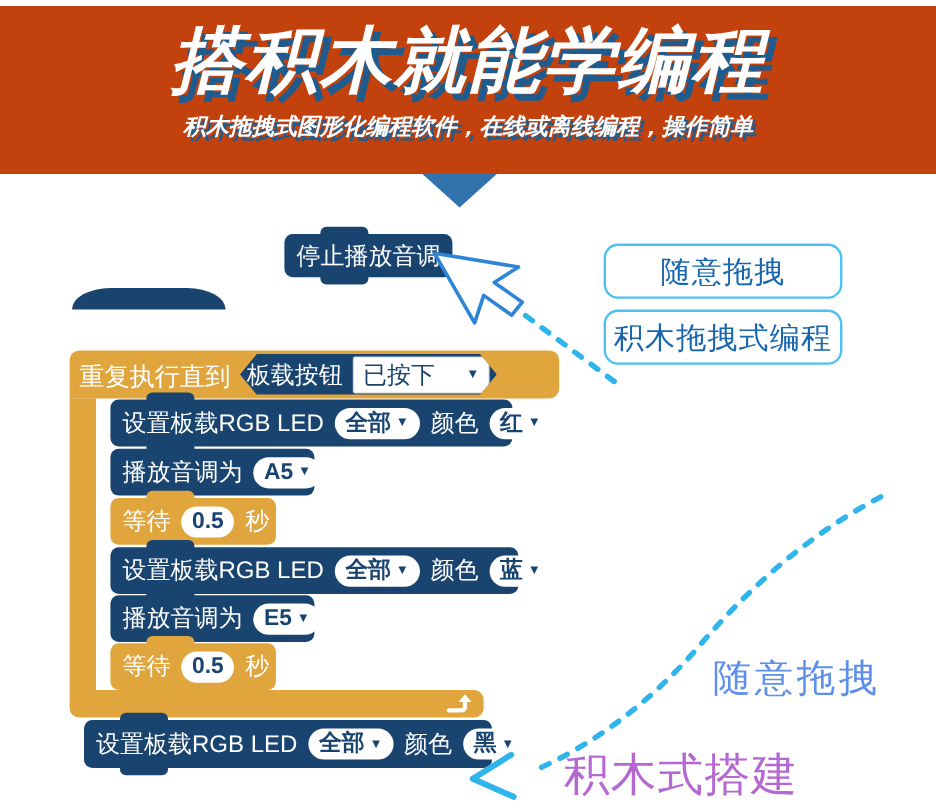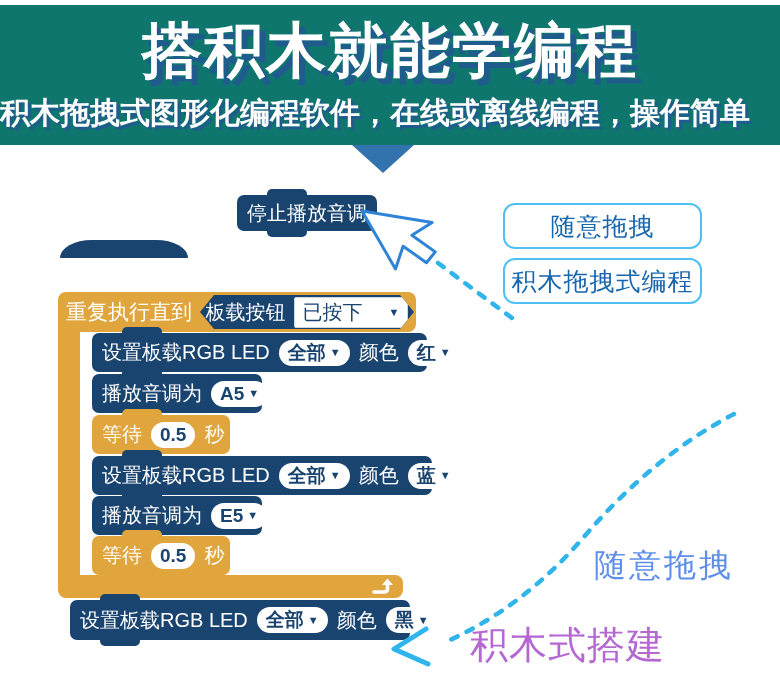--- a/index.html
+++ b/index.html
@@ -1,25 +1,25 @@
 <!DOCTYPE html>
 <html><head>
 <meta charset="utf-8">
 <style>
   html,body{margin:0;padding:0;background:#fff;}
   body{width:780px;height:673px;overflow:hidden;font-family:"Liberation Sans","DejaVu Sans",sans-serif;}
   #canvas{position:relative;width:780px;height:673px;background:#fff;overflow:hidden;}
 
   
-  .banner{position:absolute;left:0;top:5px;width:780px;height:140px;background:#0f766e;}
+  .banner{position:absolute;left:0;top:5px;width:780px;height:140px;background:#c2410c;font-style:italic;}
   .banner-title{position:absolute;left:0;top:10px;width:100%;text-align:center;
     font-size:60px;font-weight:900;color:#ffffff;letter-spacing:2px;line-height:72px;
     text-shadow:6px 6px 0 #1F5B8D;}
-  .banner-sub{position:absolute;left:0;top:88px;width:100%;text-align:left;
-    font-size:30px;font-weight:700;color:#ffffff;letter-spacing:0px;
+  .banner-sub{position:absolute;left:0;top:88px;width:100%;text-align:center;
+    font-size:19px;font-weight:700;color:#ffffff;letter-spacing:0px;
     text-shadow:3px 3px 0 #1F5B8D;}
   .banner-tri{position:absolute;left:352px;top:145px;width:0;height:0;
     border-left:31px solid transparent;border-right:31px solid transparent;
     border-top:28px solid #3273AD;}
 
   
   .blk{position:absolute;box-sizing:border-box;background:#1A4470;color:#fff;
     border-radius:7px;display:flex;align-items:center;gap:9px;padding:0 10px;
     font-size:20px;font-weight:500;white-space:nowrap;margin-left:12px;}
   .blk.yellow{background:#E0A53C;}
@@ -31,23 +31,23 @@
   .pill{display:inline-flex;align-items:center;gap:4px;background:#fff;color:#1A4470;
     border-radius:999px;padding:2px 9px;font-size:19px;font-weight:700;line-height:22px;}
   .pill .arr{font-size:11px;line-height:11px;color:#1A4470;}
 
   .hat-dome{position:absolute;left:60px;top:240px;width:128px;height:18px;background:#1A4470;
     border-radius:64px 64px 0 0 / 36px 36px 0 0;}
   .hat-body{position:absolute;left:58px;top:256px;width:142px;height:36px;background:#1A4470;
     border-radius:0 10px 0 0;color:#fff;font-size:20px;font-weight:500;
     display:flex;align-items:center;padding:0 10px;box-sizing:border-box;}
 
-  .loop-header{position:absolute;left:58px;top:292px;width:358px;height:40px;background:#E0A53C;
+  .loop-header{position:absolute;left:58px;top:292px;width:408px;height:40px;background:#E0A53C;
     border-radius:8px 8px 8px 0;color:#fff;font-size:21px;font-weight:500;
-    display:flex;align-items:center;padding:16px 8px;box-sizing:border-box;}
+    display:flex;align-items:flex-end;padding:4px 8px;box-sizing:border-box;}
   .hexagon{position:absolute;left:142px;top:3px;width:214px;height:34px;background:#1A4470;
     clip-path:polygon(14px 0,calc(100% - 14px) 0,100% 50%,calc(100% - 14px) 100%,14px 100%,0 50%);
     display:flex;align-items:center;justify-content:center;gap:8px;font-size:20px;color:#fff;}
   .dropbox{display:inline-flex;align-items:center;gap:26px;background:#fff;color:#1A4470;
     border:1px solid #cfd6dc;border-radius:2px;padding:1px 8px;font-size:20px;font-weight:500;}
   .dropbox .arr{font-size:11px;color:#1A4470;}
 
   .loop-arm{position:absolute;left:58px;top:332px;width:22px;height:243px;background:#E0A53C;}
   .loop-foot{position:absolute;left:58px;top:575px;width:345px;height:23px;background:#E0A53C;
     border-radius:0 8px 8px 8px;}

